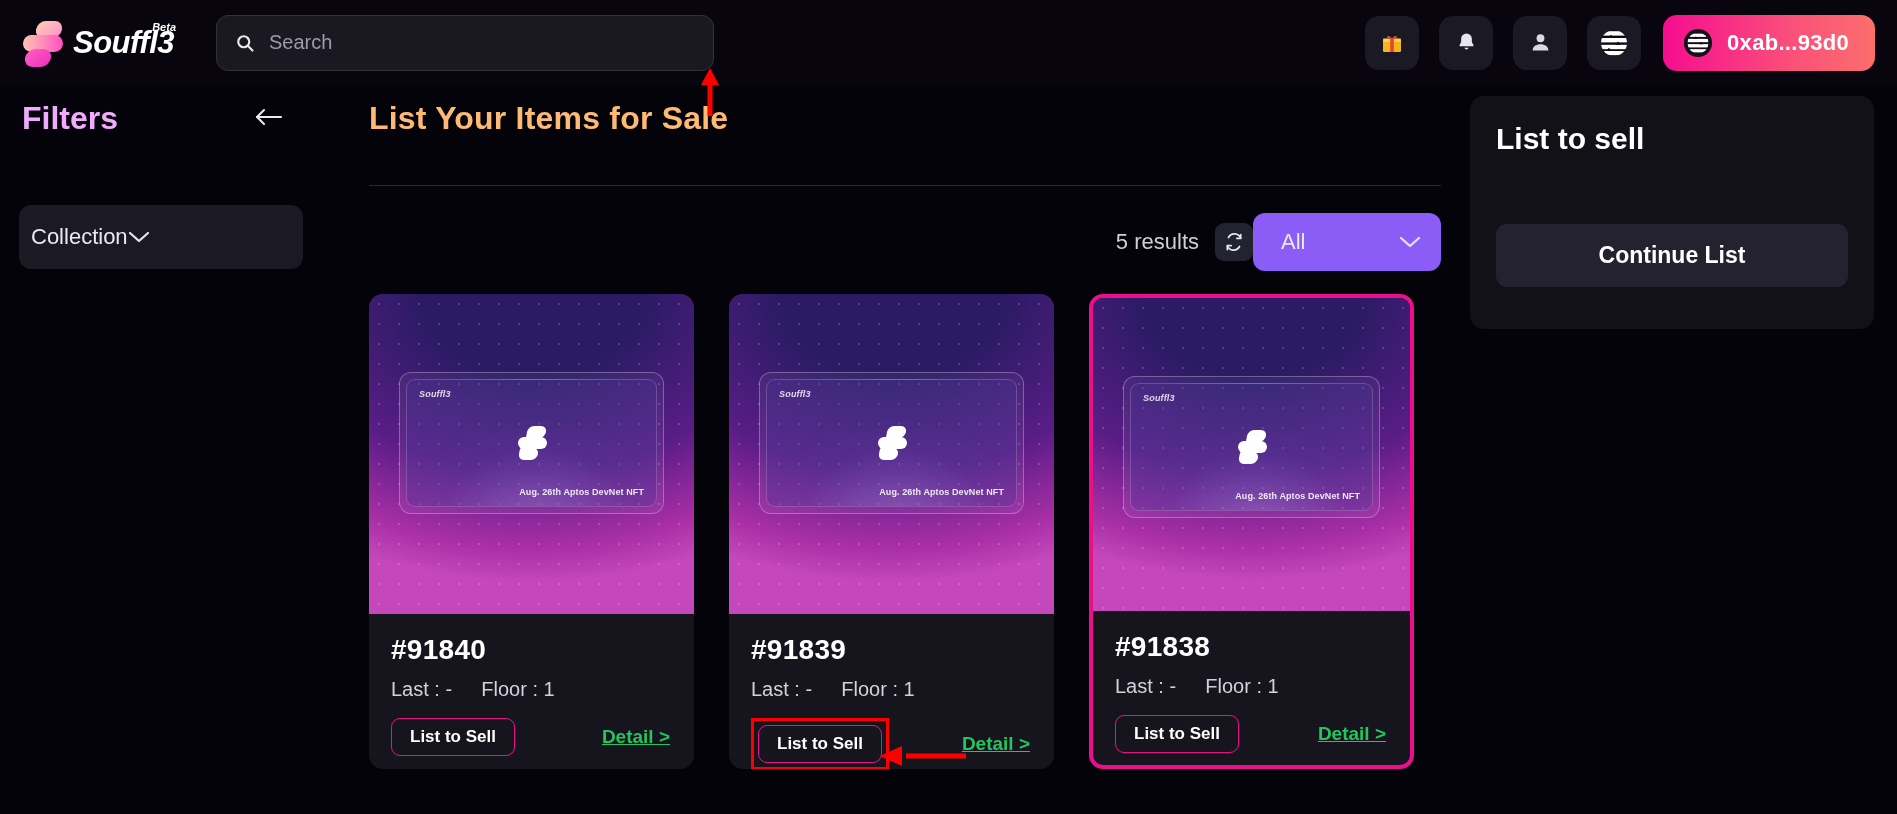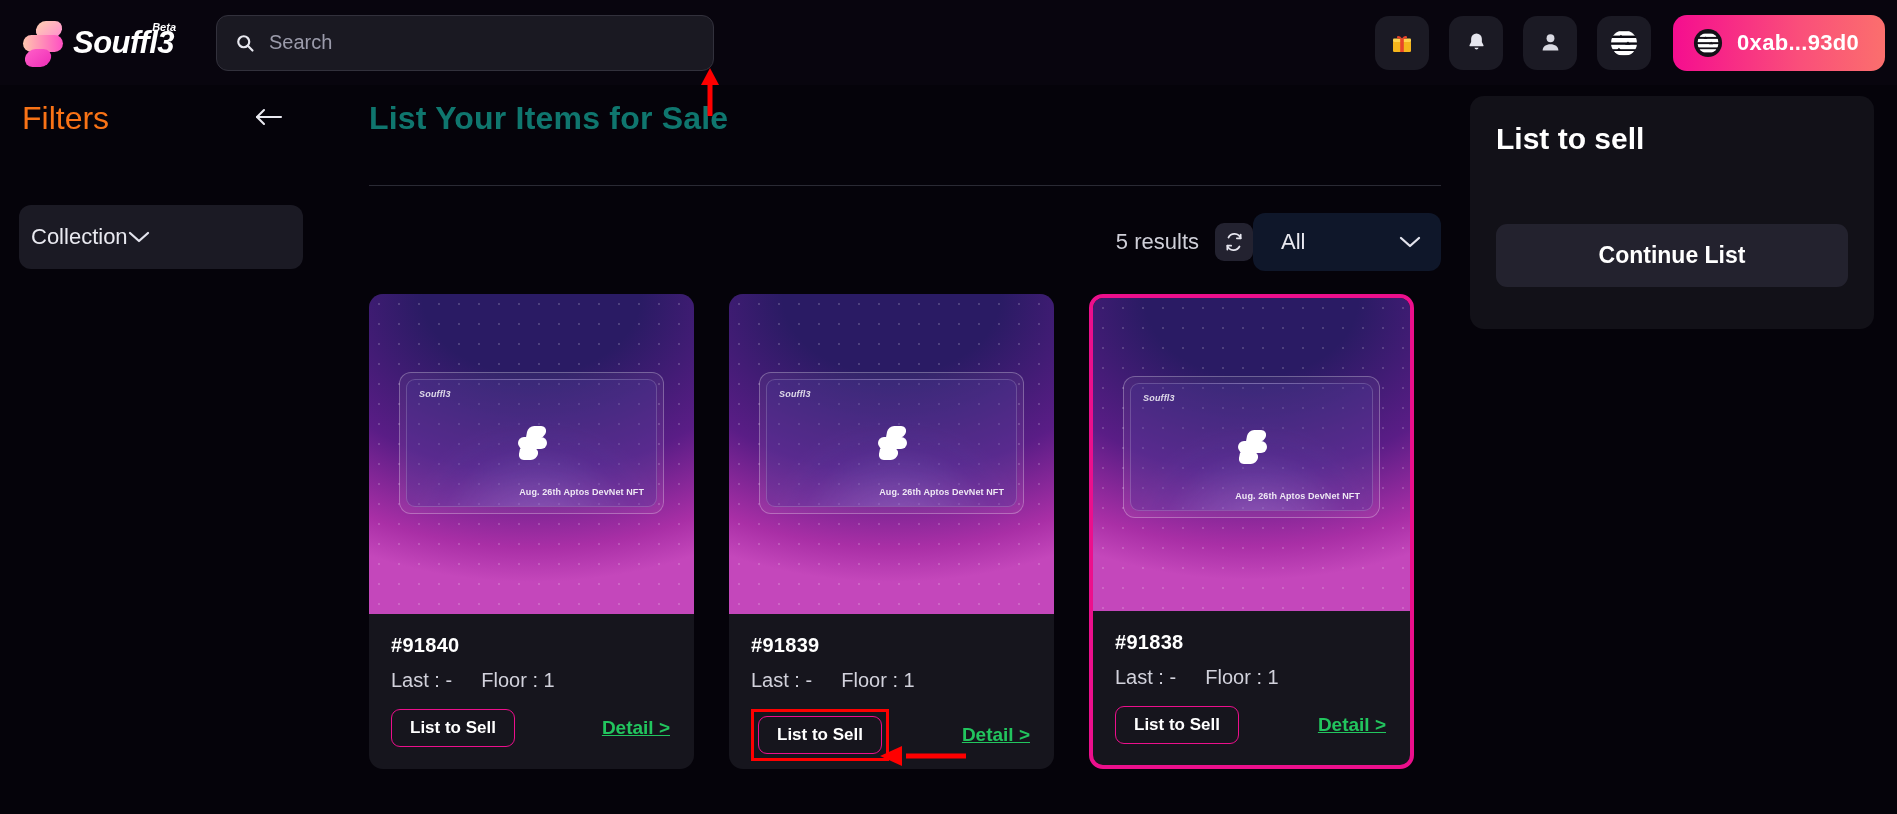--- a/index.html
+++ b/index.html
@@ -52,21 +52,21 @@
   .search-input::placeholder { color: #9b9bab; }
 
   .nav { display: flex; align-items: center; margin-left: 30px; }
   .nav-item {
     color: #fff; font-size: 20px; font-weight: 700;
     padding: 9px 14px; margin: 0 16px; cursor: pointer; white-space: nowrap;
   }
   .nav-item.hl { border: 3px solid #ff0000; padding: 6px 11px; margin: 0 13px; }
 
   .header-right {
-    position: absolute; right: 12px; top: 0; height: 85px;
+    position: absolute; right: 22px; top: 0; height: 85px;
     display: flex; align-items: center;
   }
   .icon-btn {
     width: 54px; height: 54px; border-radius: 14px; background: #1b1a24;
     display: flex; align-items: center; justify-content: center;
     margin-left: 20px; cursor: pointer;
   }
   .wallet-btn {
     margin-left: 22px; height: 56px; border-radius: 14px;
     background: linear-gradient(90deg,#f50d8f 0%,#fa4f7a 60%,#fb6f6d 100%);
@@ -75,47 +75,47 @@
   .wallet-addr { color: #fff; font-size: 22px; font-weight: 800; margin-left: 14px; letter-spacing: .3px; }
 
   
   .filters {
     position: absolute; left: 0; top: 100px; width: 325px;
   }
   .filters-head {
     display: flex; align-items: center; justify-content: space-between;
     padding: 0 42px 0 22px;
   }
-  .filters-title { color: #f97316; font-size: 32px; font-weight: 400; }
+  .filters-title { color: #f0abfc; font-size: 32px; font-weight: 700; }
   .back-arrow { cursor: pointer; }
   .collection-sel {
     margin: 68px 22px 0 19px; height: 64px;
     background: #1b1a24; border-radius: 12px;
     display: flex; align-items: center; justify-content: flex-start;
     padding: 0 22px 0 12px; cursor: pointer;
   }
   .collection-sel span { color: #e9e9f0; font-size: 22px; }
 
   
   .main { position: absolute; left: 369px; top: 100px; width: 1072px; }
-  .main-title { color: #0f766e; font-size: 32px; font-weight: 700; letter-spacing: .2px; }
+  .main-title { color: #fdba74; font-size: 32px; font-weight: 700; letter-spacing: .2px; }
   .divider { margin-top: 48px; height: 1px; background: #2a2a34; }
   .toolbar {
     margin-top: 26px; height: 60px; display: flex; align-items: center;
     justify-content: flex-end;
   }
   .results-wrap { display: flex; align-items: center; }
   .results-txt { color: #cfcfd8; font-size: 22px; }
   .refresh-btn {
     width: 38px; height: 38px; border-radius: 9px; background: #232230;
     margin-left: 16px; display: flex; align-items: center; justify-content: center;
     cursor: pointer;
   }
   .all-sel {
-    width: 188px; height: 58px; background: #0f172a; border-radius: 12px;
+    width: 188px; height: 58px; background: #8b5cf6; border-radius: 12px;
     display: flex; align-items: center; justify-content: space-between;
     padding: 0 20px 0 28px; cursor: pointer;
   }
   .all-sel span { color: #e9e9f0; font-size: 22px; }
 
   
   .cards { display: flex; margin-top: 22px; }
   .card {
     width: 325px; height: 475px; border-radius: 14px; overflow: hidden;
     background: #16151d; margin-right: 35px; position: relative; cursor: pointer;
@@ -159,21 +159,21 @@
   .glass-logo {
     position: absolute; left: 50%; top: 50%; transform: translate(-50%,-50%);
     width: 30px; height: 36px;
   }
   .glass-logo i { position: absolute; display: block; background: #fff; }
   .gl1 { width: 19px; height: 12px; left: 10px; top: 1px; border-radius: 9px 9px 9px 2px; transform: skewX(-11deg); }
   .gl2 { width: 29px; height: 12px; left: 1px; top: 12px; border-radius: 9px; }
   .gl3 { width: 19px; height: 12px; left: 2px; top: 23px; border-radius: 2px 9px 9px 9px; transform: skewX(-11deg); }
 
   .card-info { padding: 20px 22px 0 22px; }
-  .card-id { color: #fff; font-size: 20px; font-weight: 800; letter-spacing: .3px; }
+  .card-id { color: #fff; font-size: 28px; font-weight: 800; letter-spacing: .3px; }
   .card-meta { margin-top: 12px; color: #d2d2dc; font-size: 20px; }
   .card-meta .sep { display: inline-block; width: 18px; }
   .card-actions {
     margin-top: 17px; display: flex; align-items: center; justify-content: space-between;
     padding-right: 2px;
   }
   .list-btn {
     height: 38px; border: 1.5px solid #ec0f8c; border-radius: 9px;
     background: transparent; color: #fff; font-size: 17px; font-weight: 700;
     padding: 0 18px; cursor: pointer; font-family: "Liberation Sans", sans-serif;

